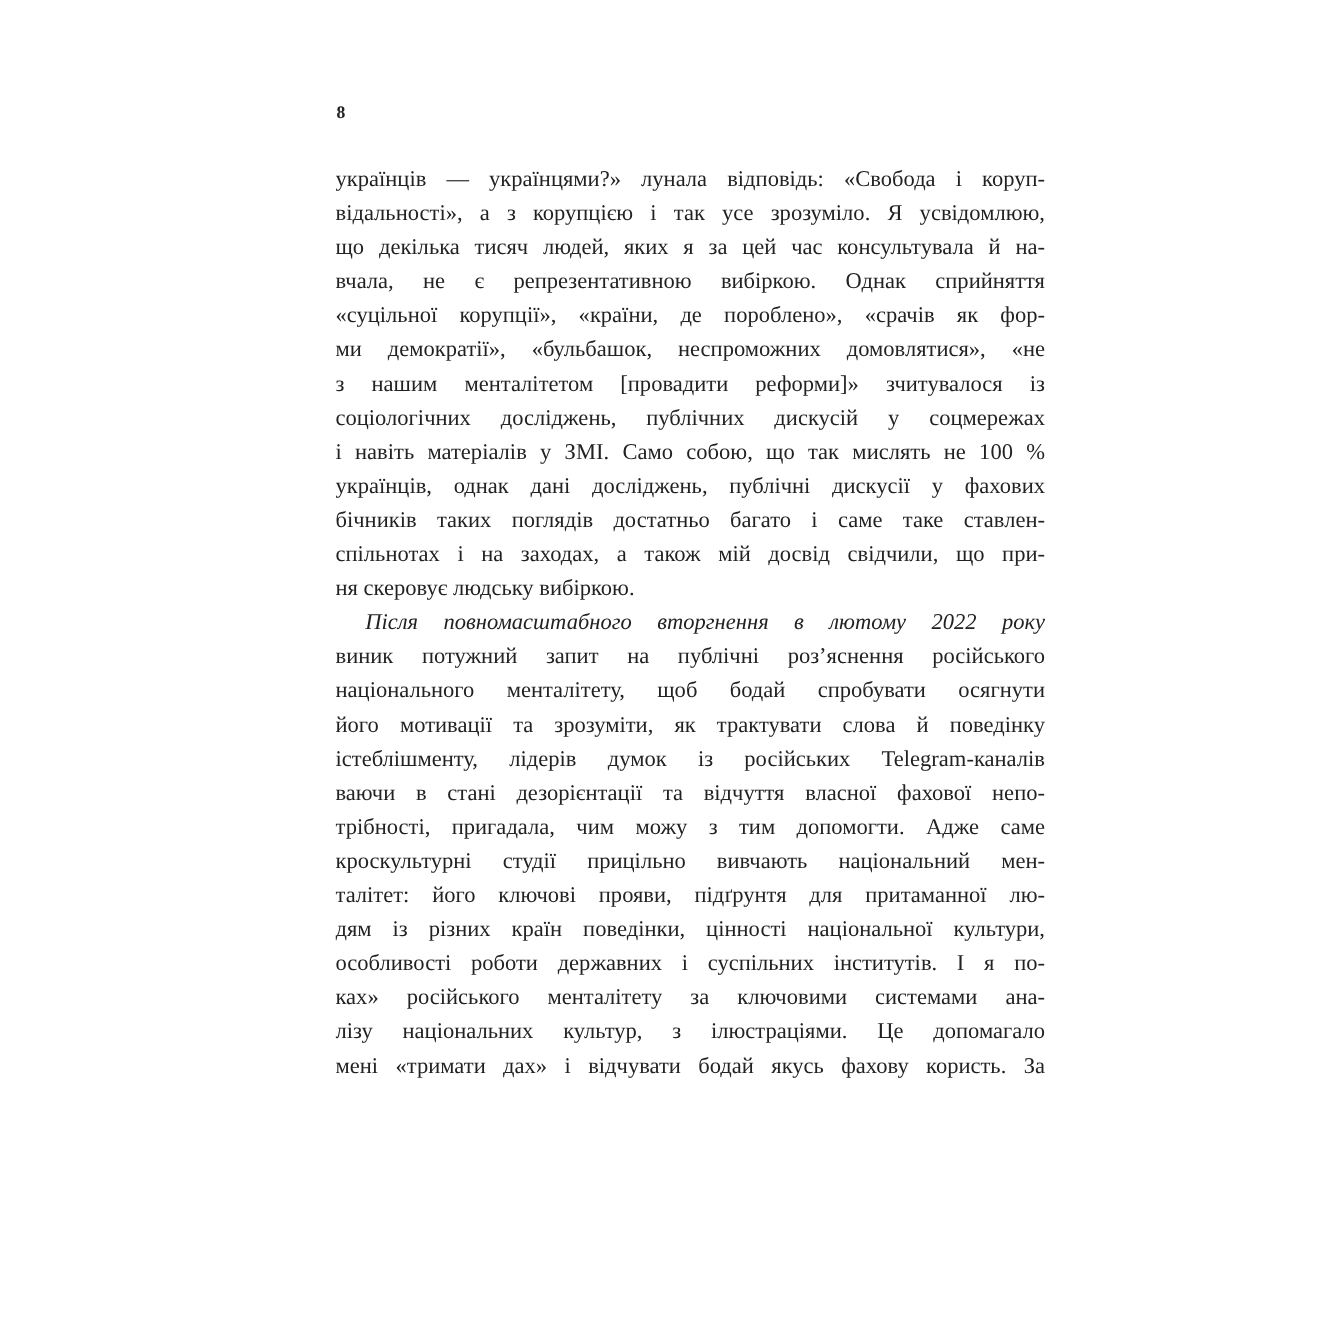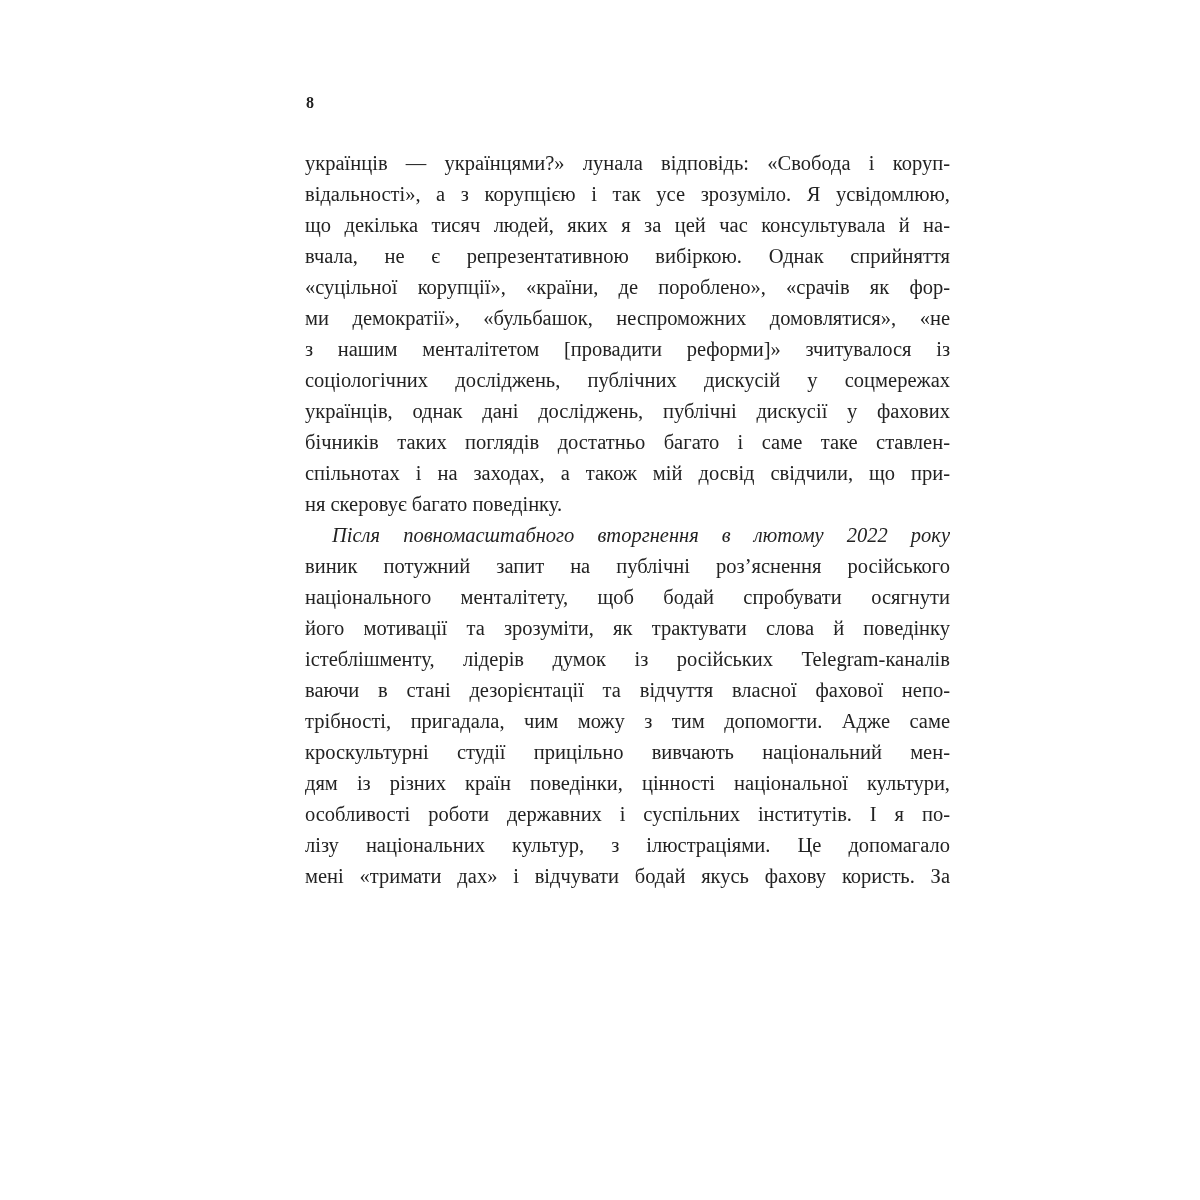--- a/index.html
+++ b/index.html
@@ -52,33 +52,36 @@
   <div class="text-block">
       <div class="paragraph">
         <div class="line">українців — українцями?» лунала відповідь: «Свобода і коруп-</div>
         <div class="line">відальності», а з корупцією і так усе зрозуміло. Я усвідомлюю,</div>
         <div class="line">що декілька тисяч людей, яких я за цей час консультувала й на-</div>
         <div class="line">вчала, не є репрезентативною вибіркою. Однак сприйняття</div>
         <div class="line">«суцільної корупції», «країни, де пороблено», «срачів як фор-</div>
         <div class="line">ми демократії», «бульбашок, неспроможних домовлятися», «не</div>
         <div class="line">з нашим менталітетом [провадити реформи]» зчитувалося із</div>
         <div class="line">соціологічних досліджень, публічних дискусій у соцмережах</div>
+        <div class="line">і навіть матеріалів у ЗМІ. Само собою, що так мислять не 100 %</div>
         <div class="line">українців, однак дані досліджень, публічні дискусії у фахових</div>
         <div class="line">бічників таких поглядів достатньо багато і саме таке ставлен-</div>
         <div class="line">спільнотах і на заходах, а також мій досвід свідчили, що при-</div>
-        <div class="line no-justify">ня скеровує багато поведінку.</div>
+        <div class="line no-justify">ня скеровує людську вибіркою.</div>
       </div>
       <div class="paragraph">
         <div class="line indent">Після повномасштабного вторгнення в лютому 2022 року</div>
         <div class="line">виник потужний запит на публічні роз’яснення російського</div>
         <div class="line">національного менталітету, щоб бодай спробувати осягнути</div>
         <div class="line">його мотивації та зрозуміти, як трактувати слова й поведінку</div>
         <div class="line">істеблішменту, лідерів думок із російських Telegram-каналів</div>
         <div class="line">ваючи в стані дезорієнтації та відчуття власної фахової непо-</div>
         <div class="line">трібності, пригадала, чим можу з тим допомогти. Адже саме</div>
         <div class="line">кроскультурні студії прицільно вивчають національний мен-</div>
+        <div class="line">талітет: його ключові прояви, підґрунтя для притаманної лю-</div>
         <div class="line">дям із різних країн поведінки, цінності національної культури,</div>
         <div class="line">особливості роботи державних і суспільних інститутів. І я по-</div>
+        <div class="line">ках» російського менталітету за ключовими системами ана-</div>
         <div class="line">лізу національних культур, з ілюстраціями. Це допомагало</div>
         <div class="line">мені «тримати дах» і відчувати бодай якусь фахову користь. За</div>
       </div>
     </div>
 </div>
 
 </body></html>

